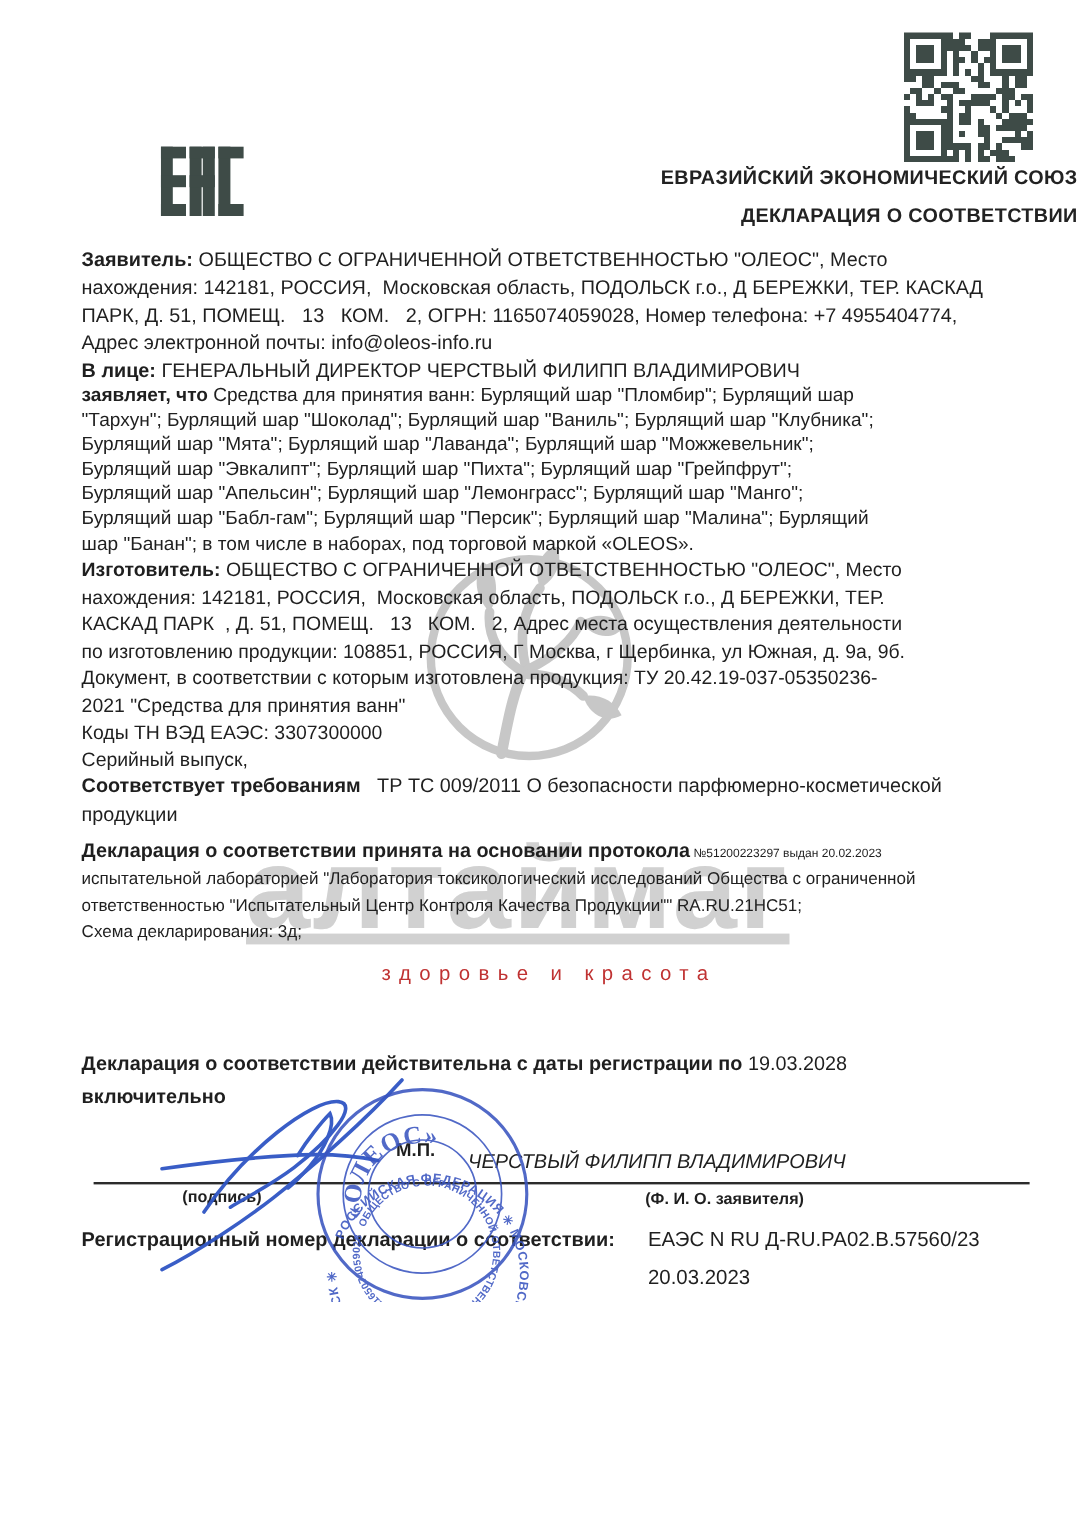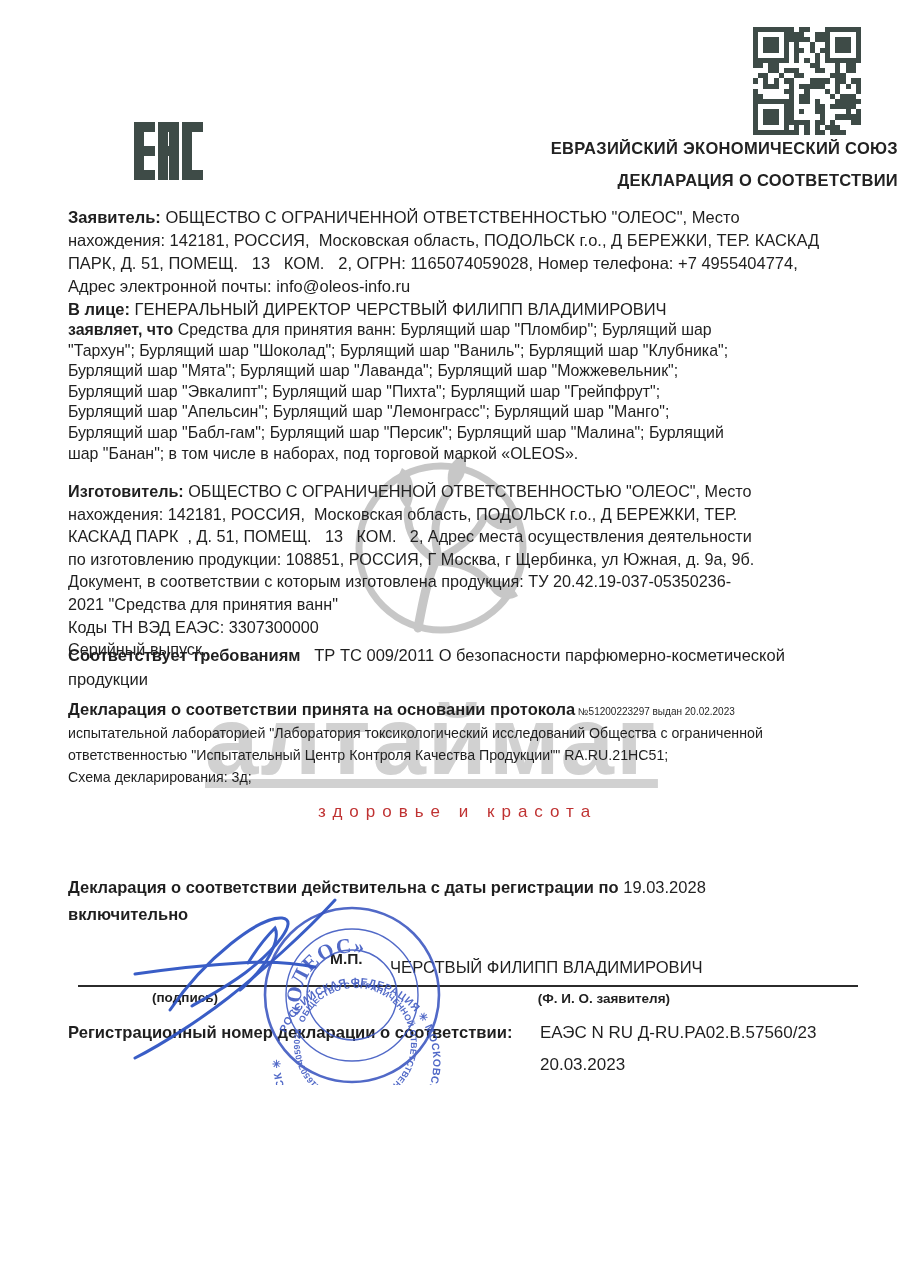--- a/index.html
+++ b/index.html
@@ -15,28 +15,28 @@
     position:relative;width:900px;height:1273px;background:#ffffff;
     font-family:"Liberation Sans",sans-serif;color:var(--text);
     overflow:hidden;margin:0 auto;
   }
   .abs{position:absolute;}
   .line{white-space:pre;}
   .para{font-size:16.5px;line-height:23px;}
   .para b{font-weight:700;}
   .titles{left:58px;width:840px;text-align:right;font-weight:700;font-size:16.5px;letter-spacing:.3px;color:#222;}
   .declares{font-size:15.9px;line-height:20.6px;}
-  .manufacturer{font-size:16.2px;line-height:22.6px;margin-top:16px;}
+  .manufacturer{font-size:16.2px;line-height:22.6px;}
   .complies{line-height:23.5px;}
   .basis-line0{font-size:10px;}
   .basis-small{font-size:14.2px;line-height:21.8px;}
   .rule{position:absolute;height:2px;background:#2b2b2b;}
   .caption{position:absolute;font-size:13.5px;font-weight:700;text-align:right;white-space:pre;}
   .mp{position:absolute;font-size:15.5px;font-weight:700;}
-  .name{position:absolute;font-size:16.6px;white-space:pre;}
+  .name{position:absolute;font-size:16.6px;white-space:pre;font-style:italic;}
   .reg-row{position:absolute;font-size:16.6px;white-space:pre;}
   .reg-row b{font-weight:700;}
   .reg-val{position:absolute;font-size:17px;white-space:pre;}
   .wm-brand{
     position:absolute;left:205px;top:686px;font-size:96px;font-weight:700;
     color:var(--wm-text);letter-spacing:2px;opacity:.8;z-index:0;white-space:pre;text-decoration:underline;
   }
   .wm-tagline{
     position:absolute;left:318px;top:802px;font-size:17px;color:#b91c1c;
     letter-spacing:7px;opacity:.9;z-index:0;white-space:pre;

